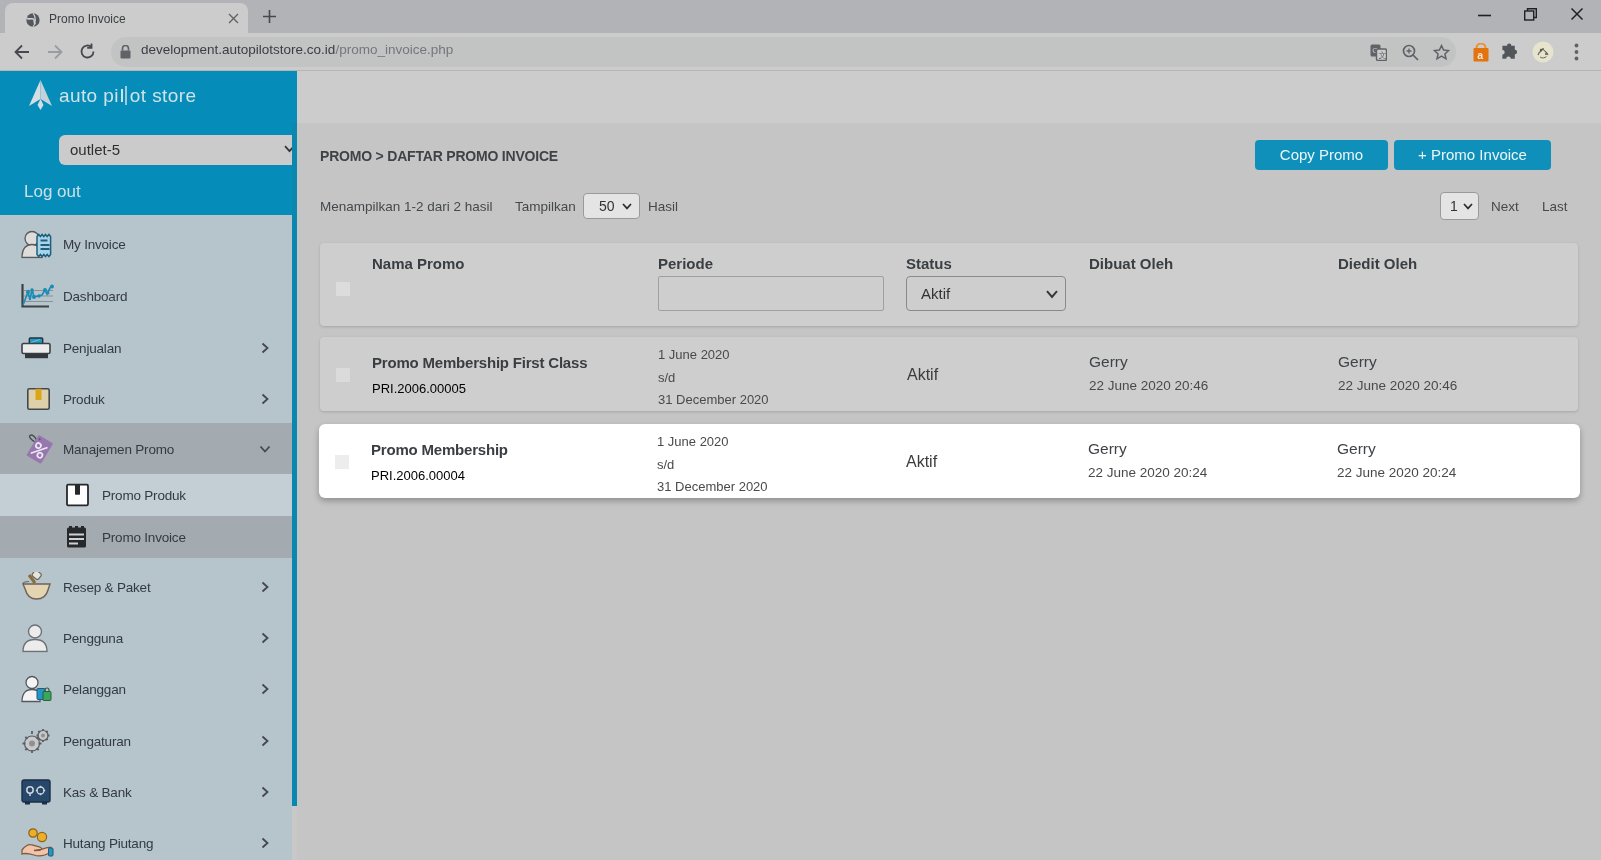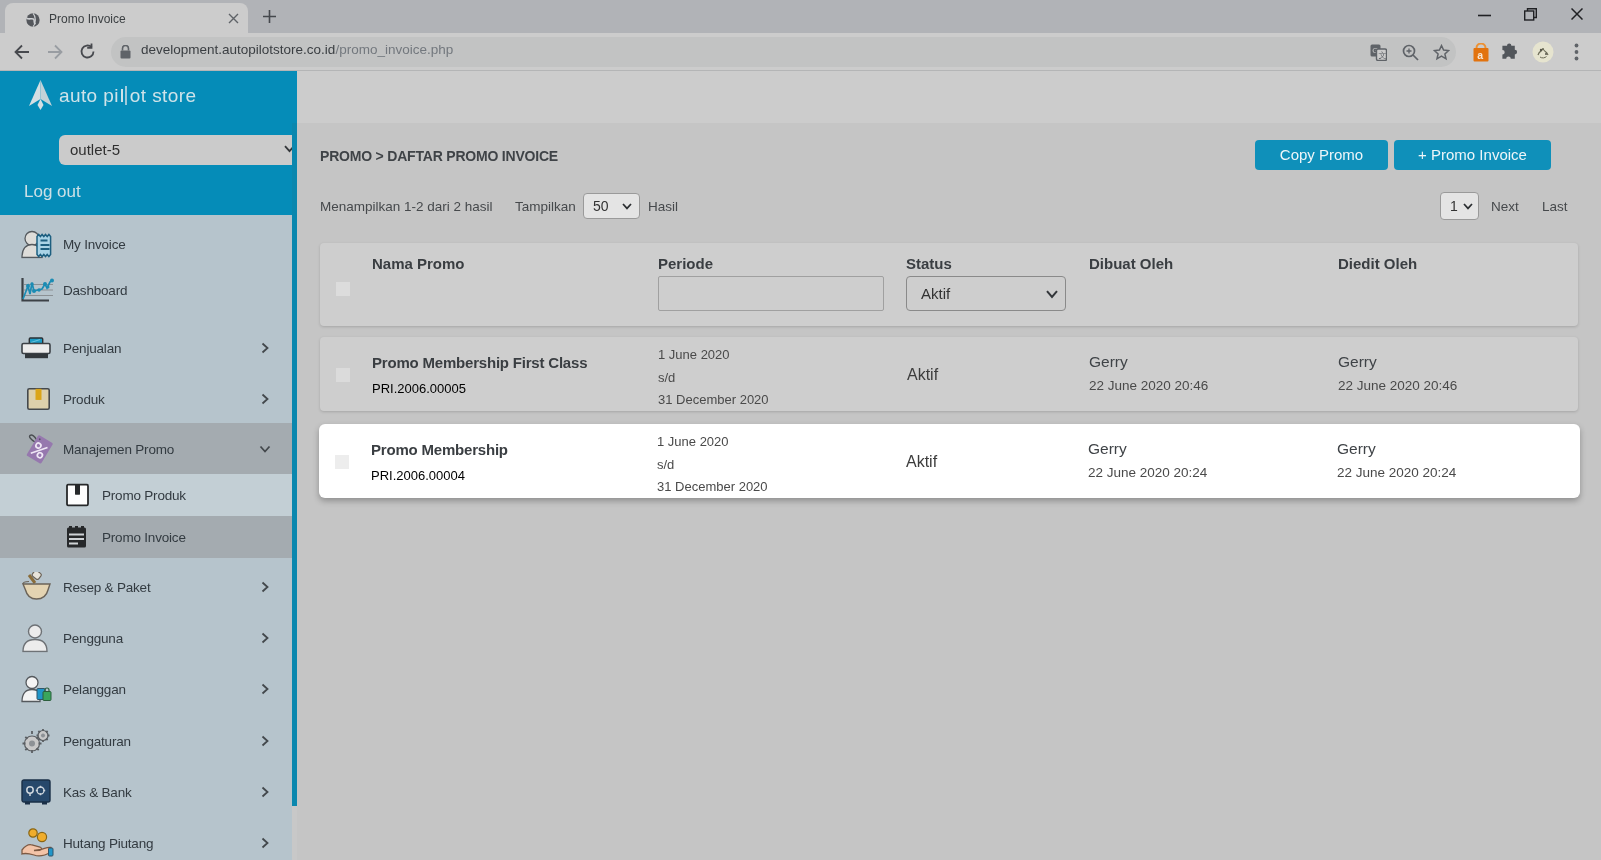--- a/index.html
+++ b/index.html
@@ -174,21 +174,21 @@
 
     <div class="mi" style="top:147px;">
       <svg class="ic" style="width:33px;height:29px;" viewBox="0 0 33 29">
         <circle cx="11" cy="9" r="7" fill="#deddd9" stroke="#555a5e" stroke-width="1.3"></circle>
         <path d="M1 28 C1 18 6 15 11 15 C16 15 21 18 21 28 Z" fill="#deddd9" stroke="#555a5e" stroke-width="1.3"></path>
         <path d="M16 7 l1.7 -2 1.7 2 1.7 -2 1.7 2 1.7 -2 1.7 2 1.7 -2 1.7 2 v18 l-1.7 2 -1.7 -2 -1.7 2 -1.7 -2 -1.7 2 -1.7 -2 -1.7 2 -1.7 -2 Z" fill="#a9d3e6" stroke="#1d5f80" stroke-width="1.5"></path>
         <path d="M19.5 11 h7 M19.5 15.5 h9 M19.5 19.5 h9" stroke="#1d5f80" stroke-width="1.8"></path>
       </svg>
       <span class="txt">My Invoice</span>
     </div>
-    <div class="mi" style="top:193px;padding-left:48px;">
+    <div class="mi" style="top:199px;padding-left:48px;">
       <svg class="ic" style="width:33px;height:24px;" viewBox="0 0 33 24">
         <path d="M1.5 0 V22.5 H28" fill="none" stroke="#3c4146" stroke-width="2.2"></path>
         <path d="M3 6.5 H32 M3 12 H32 M3 17.5 H32" stroke="#8b9094" stroke-width="1.1"></path>
         <polyline points="2,21 7,8 9,16 11,5 13,13 17,12 21,11 24,6 26,10 29,4 31,2" fill="none" stroke="#1b8cb4" stroke-width="1.7"></polyline>
         <circle cx="7" cy="8" r="2" fill="#1b8cb4"></circle>
           <circle cx="11" cy="6" r="1.7" fill="#1b8cb4"></circle>
         <circle cx="13" cy="13" r="2" fill="#1b8cb4"></circle>
           <circle cx="18" cy="12" r="1.7" fill="#1b8cb4"></circle>
         <circle cx="24" cy="6" r="2" fill="#1b8cb4"></circle>
           <circle cx="27" cy="9" r="1.5" fill="#1b8cb4"></circle>
@@ -340,21 +340,21 @@
     </div>
 
   <div id="main">
     <div id="topstrip"></div>
     <div class="h1">PROMO &gt; DAFTAR PROMO INVOICE</div>
     <div class="btn" id="btn1">Copy Promo</div>
     <div class="btn" id="btn2">+ Promo Invoice</div>
 
     <div class="pgtext" style="left:23px; top:128px;">Menampilkan 1-2 dari 2 hasil</div>
     <div class="pgtext" style="left:218px; top:128px;">Tampilkan</div>
-    <div class="selbox" style="left:286px; top:122px; width:57px; height:26px; line-height:24px; padding-left:9px;">50
+    <div class="selbox" style="left:286px; top:122px; width:57px; height:26px; line-height:24px; padding-left:15px;">50
       <svg style="position:absolute;right:7px;top:9px;" width="10" height="7" viewBox="0 0 10 7">
           <path d="M1 1 L5 5.4 L9 1" fill="none" stroke="#2b2e31" stroke-width="1.7"></path>
         </svg>
     </div>
     <div class="pgtext" style="left:351px; top:128px;">Hasil</div>
     <div class="selbox" style="left:1143px; top:121px; width:39px; height:28px; line-height:26px; padding-left:9px;">1
       <svg style="position:absolute;right:5px;top:10px;" width="10" height="7" viewBox="0 0 10 7">
           <path d="M1 1 L5 5.4 L9 1" fill="none" stroke="#2b2e31" stroke-width="1.7"></path>
         </svg>
     </div>

